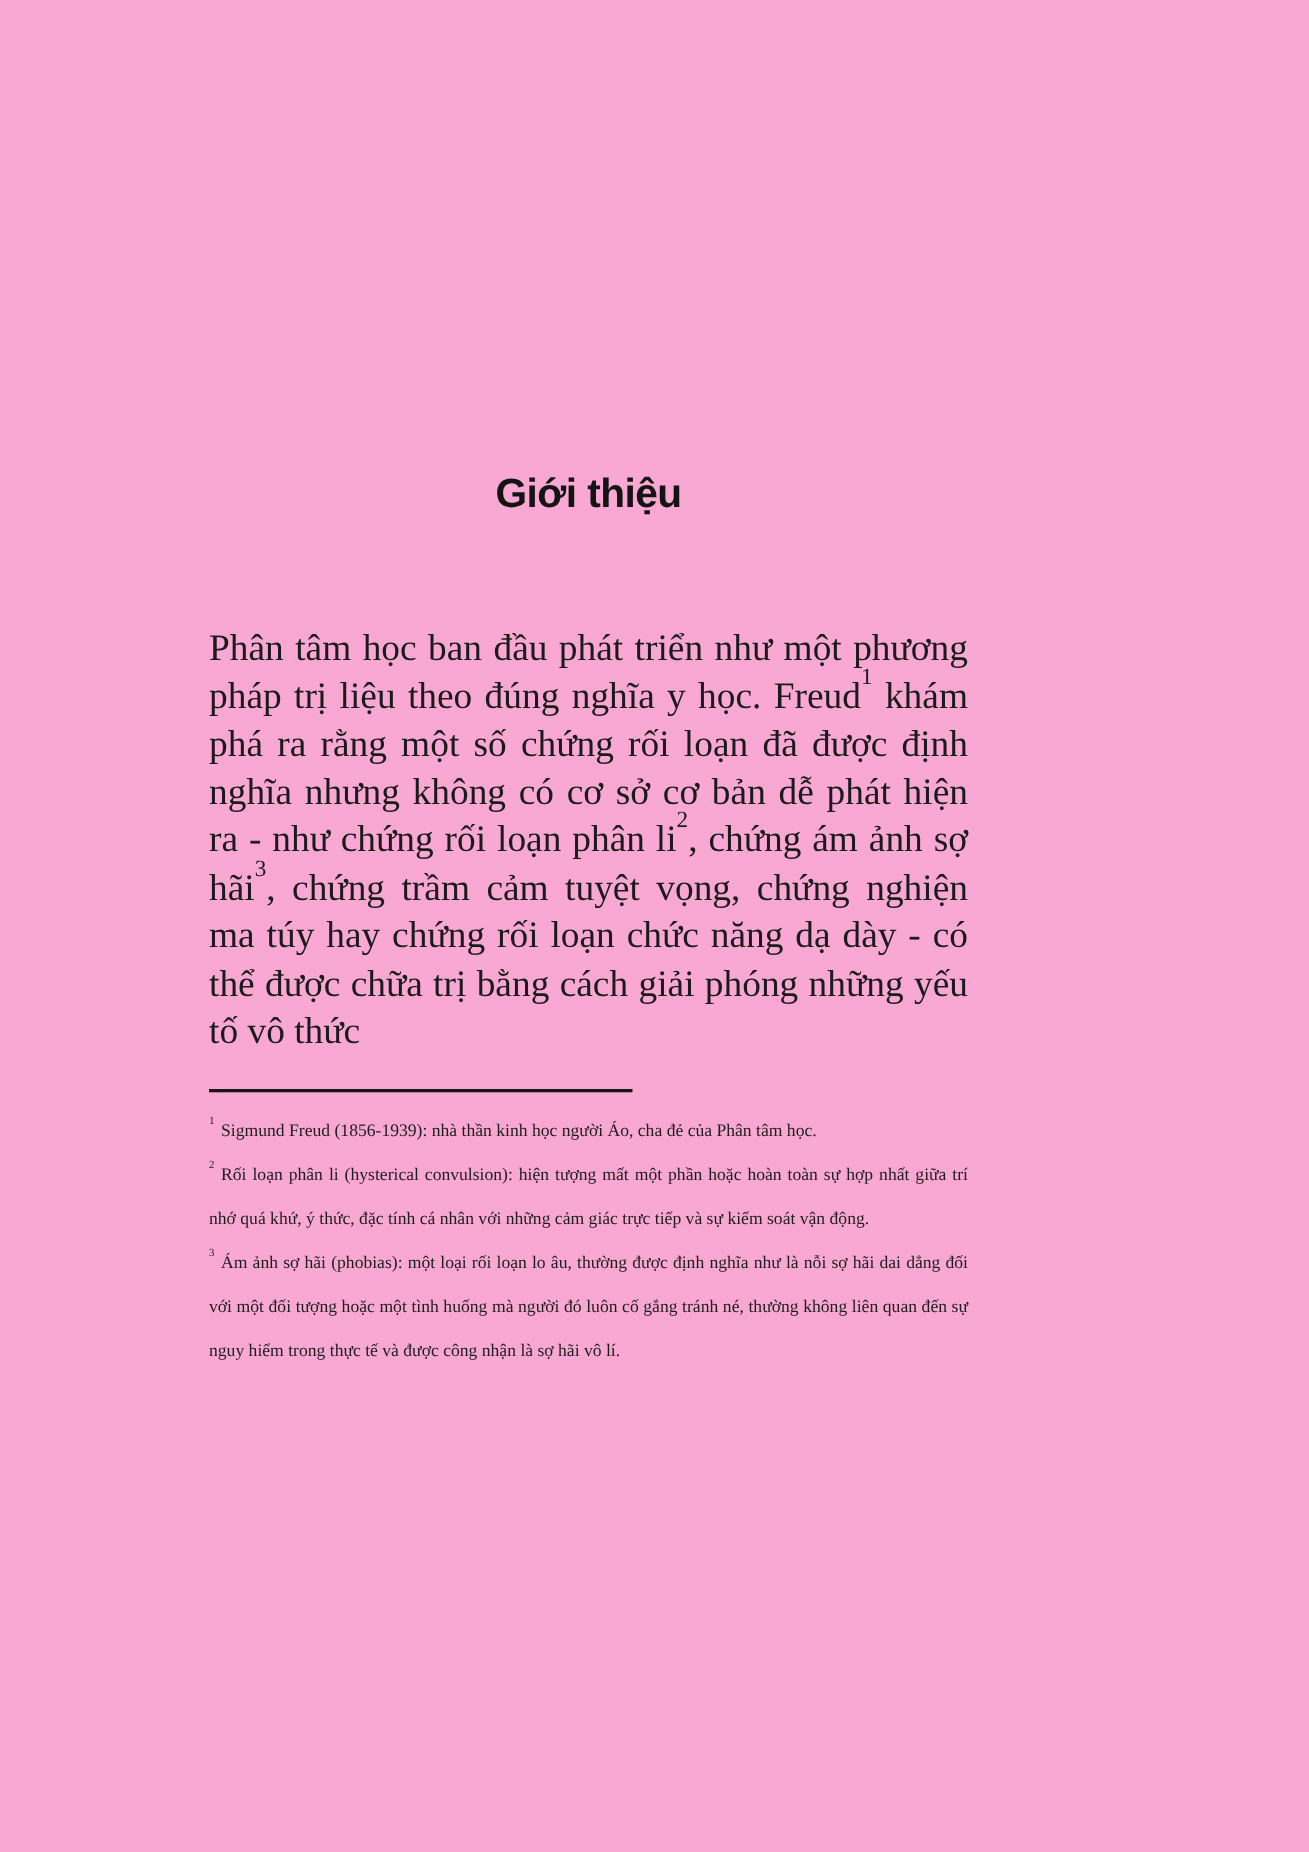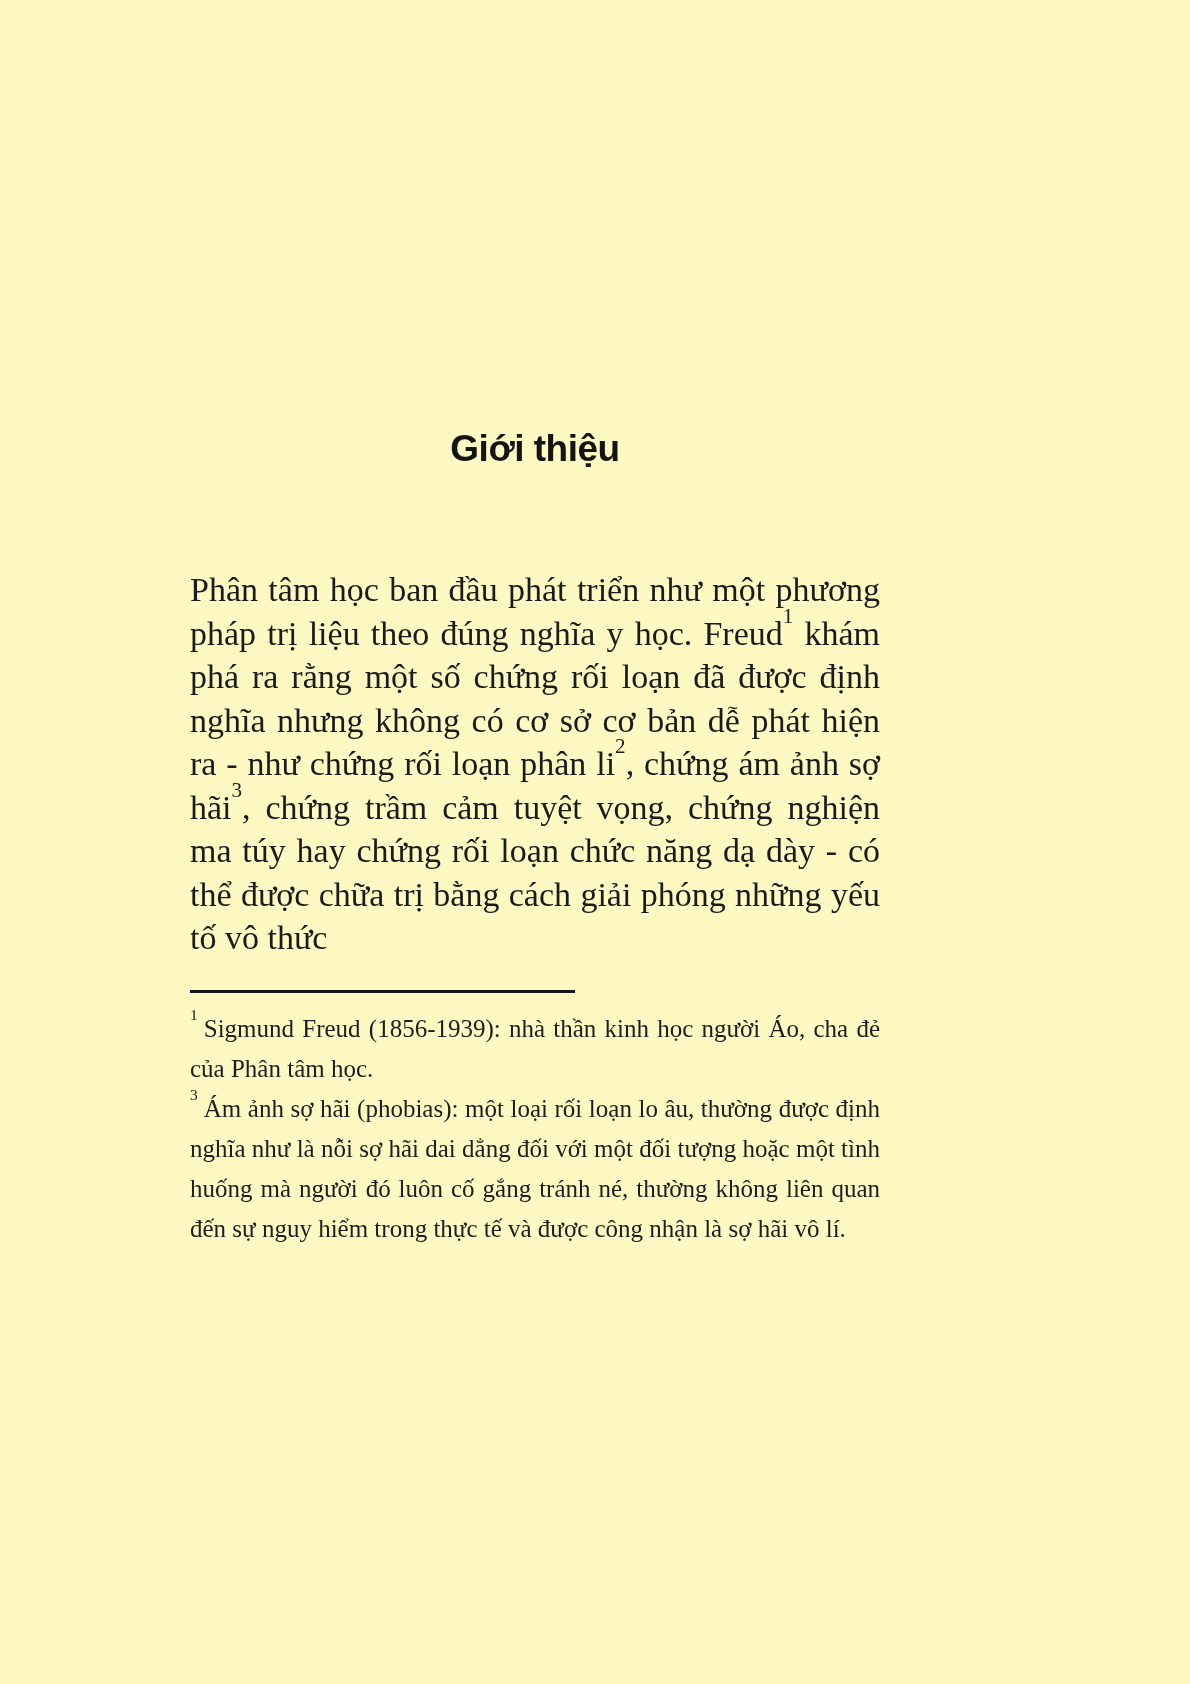--- a/index.html
+++ b/index.html
@@ -5,21 +5,21 @@
   html, body {
     margin: 0;
     padding: 0;
     background: #e8e8e8;
   }
   .page {
     position: relative;
     width: 1190px;
     height: 1684px;
     margin: 0 auto;
-    background: #fef9c3;
+    background: #f9a8d4;
     color: #1b1b1b;
     font-family: "Liberation Serif", "DejaVu Serif", serif;
     overflow: hidden;
   }
   .content {
     position: absolute;
     left: 190px;
     top: 0;
     width: 690px;
   }
@@ -54,21 +54,21 @@
     margin-top: 30px;
     width: 385px;
     border: none;
     border-top: 3px solid #161616;
   }
   .footnotes {
     margin-top: 16px;
   }
   .footnote {
     margin: 0;
-    font-size: 25px;
+    font-size: 16px;
     line-height: 40px;
     text-align: justify;
     text-justify: inter-word;
     color: #1d1d1d;
   }
   .footnote sup {
     margin-right: 6px;
   }
   .page-number {
     position: absolute;
@@ -90,18 +90,19 @@
   <div class="content">
 
     <h1 class="chapter-heading">Giới thiệu</h1>
 
     <p class="body-paragraph"><span>Phân tâm học ban đầu phát triển như một phương pháp trị liệu theo đúng nghĩa y học. Freud</span><sup>1</sup><span> khám phá ra rằng một số chứng rối loạn đã được định nghĩa nhưng không có cơ sở cơ bản dễ phát hiện ra - như chứng rối loạn phân li</span><sup>2</sup><span>, chứng ám ảnh sợ hãi</span><sup>3</sup><span>, chứng trầm cảm tuyệt vọng, chứng nghiện ma túy hay chứng rối loạn chức năng dạ dày - có thể được chữa trị bằng cách giải phóng những yếu tố vô thức</span></p>
 
     <hr class="footnote-separator">
 
     <div class="footnotes">
       <p class="footnote"><sup>1</sup><span>Sigmund Freud (1856-1939): nhà thần kinh học người Áo, cha đẻ của Phân tâm học.</span></p>
+      <p class="footnote"><sup>2</sup><span>Rối loạn phân li (hysterical convulsion): hiện tượng mất một phần hoặc hoàn toàn sự hợp nhất giữa trí nhớ quá khứ, ý thức, đặc tính cá nhân với những cảm giác trực tiếp và sự kiểm soát vận động.</span></p>
       <p class="footnote"><sup>3</sup><span>Ám ảnh sợ hãi (phobias): một loại rối loạn lo âu, thường được định nghĩa như là nỗi sợ hãi dai dẳng đối với một đối tượng hoặc một tình huống mà người đó luôn cố gắng tránh né, thường không liên quan đến sự nguy hiểm trong thực tế và được công nhận là sợ hãi vô lí.</span></p>
     </div>
 
   </div>
 
 </div>
 
 </body></html>

